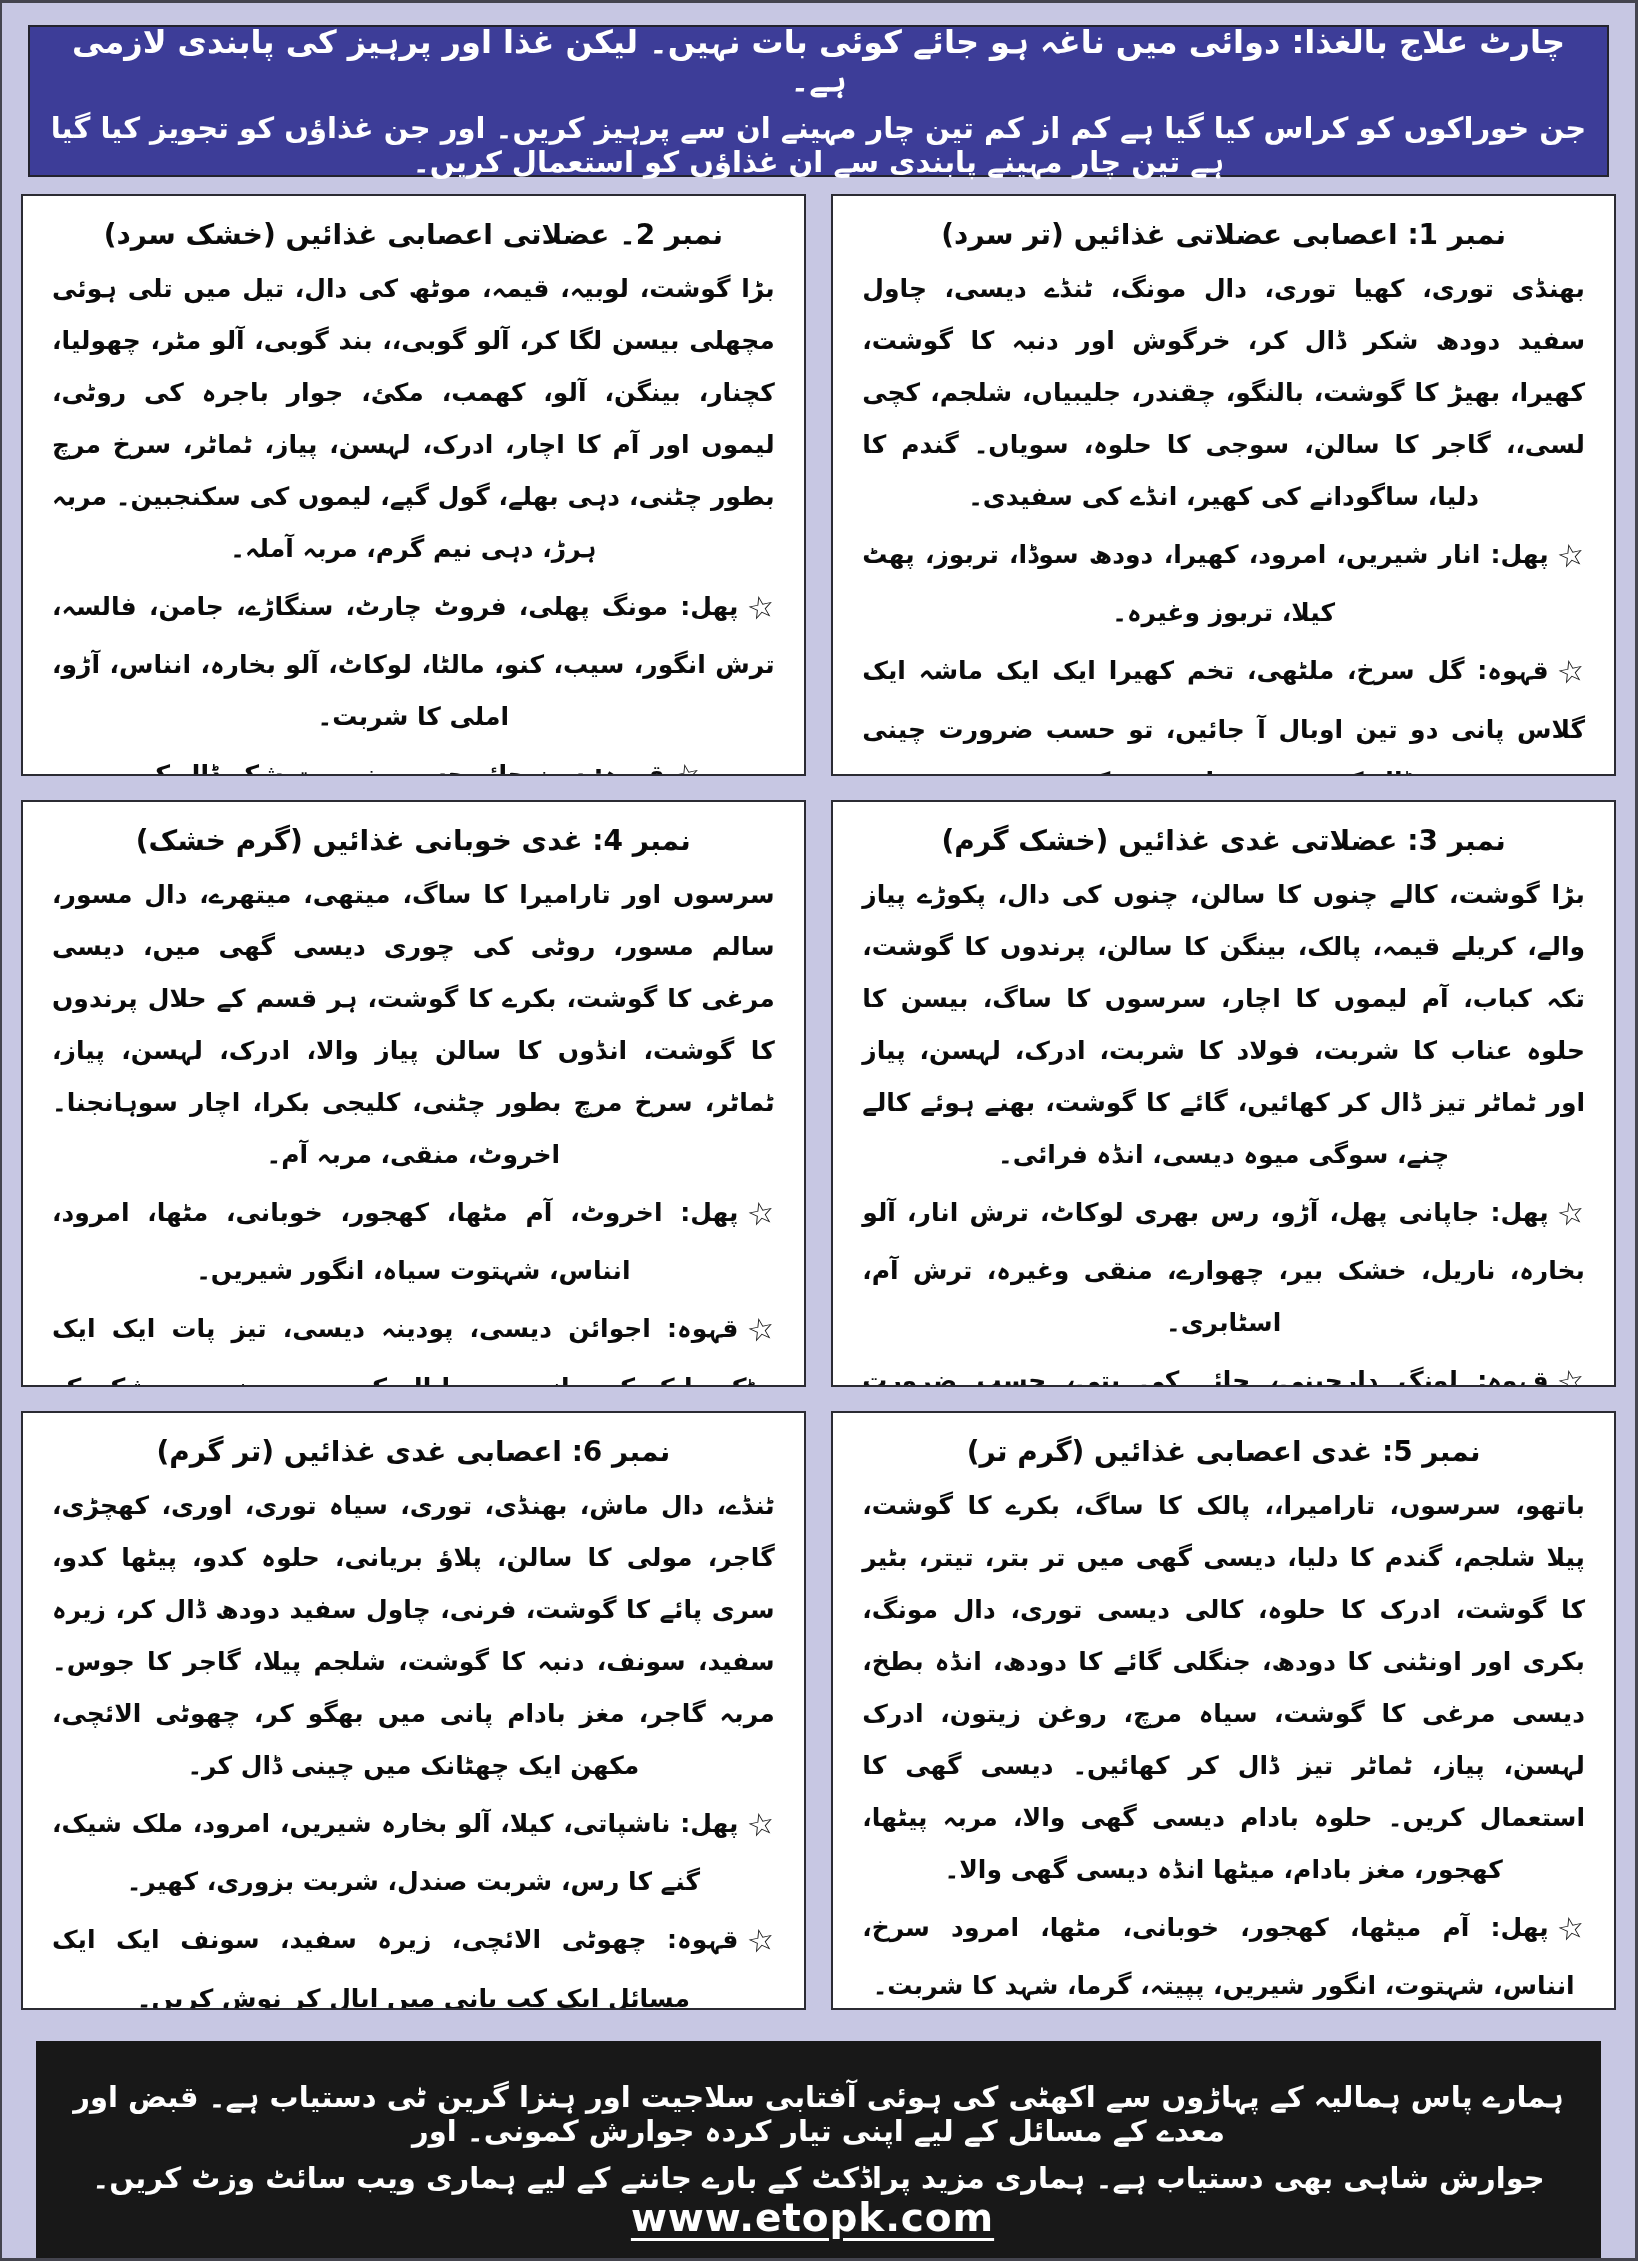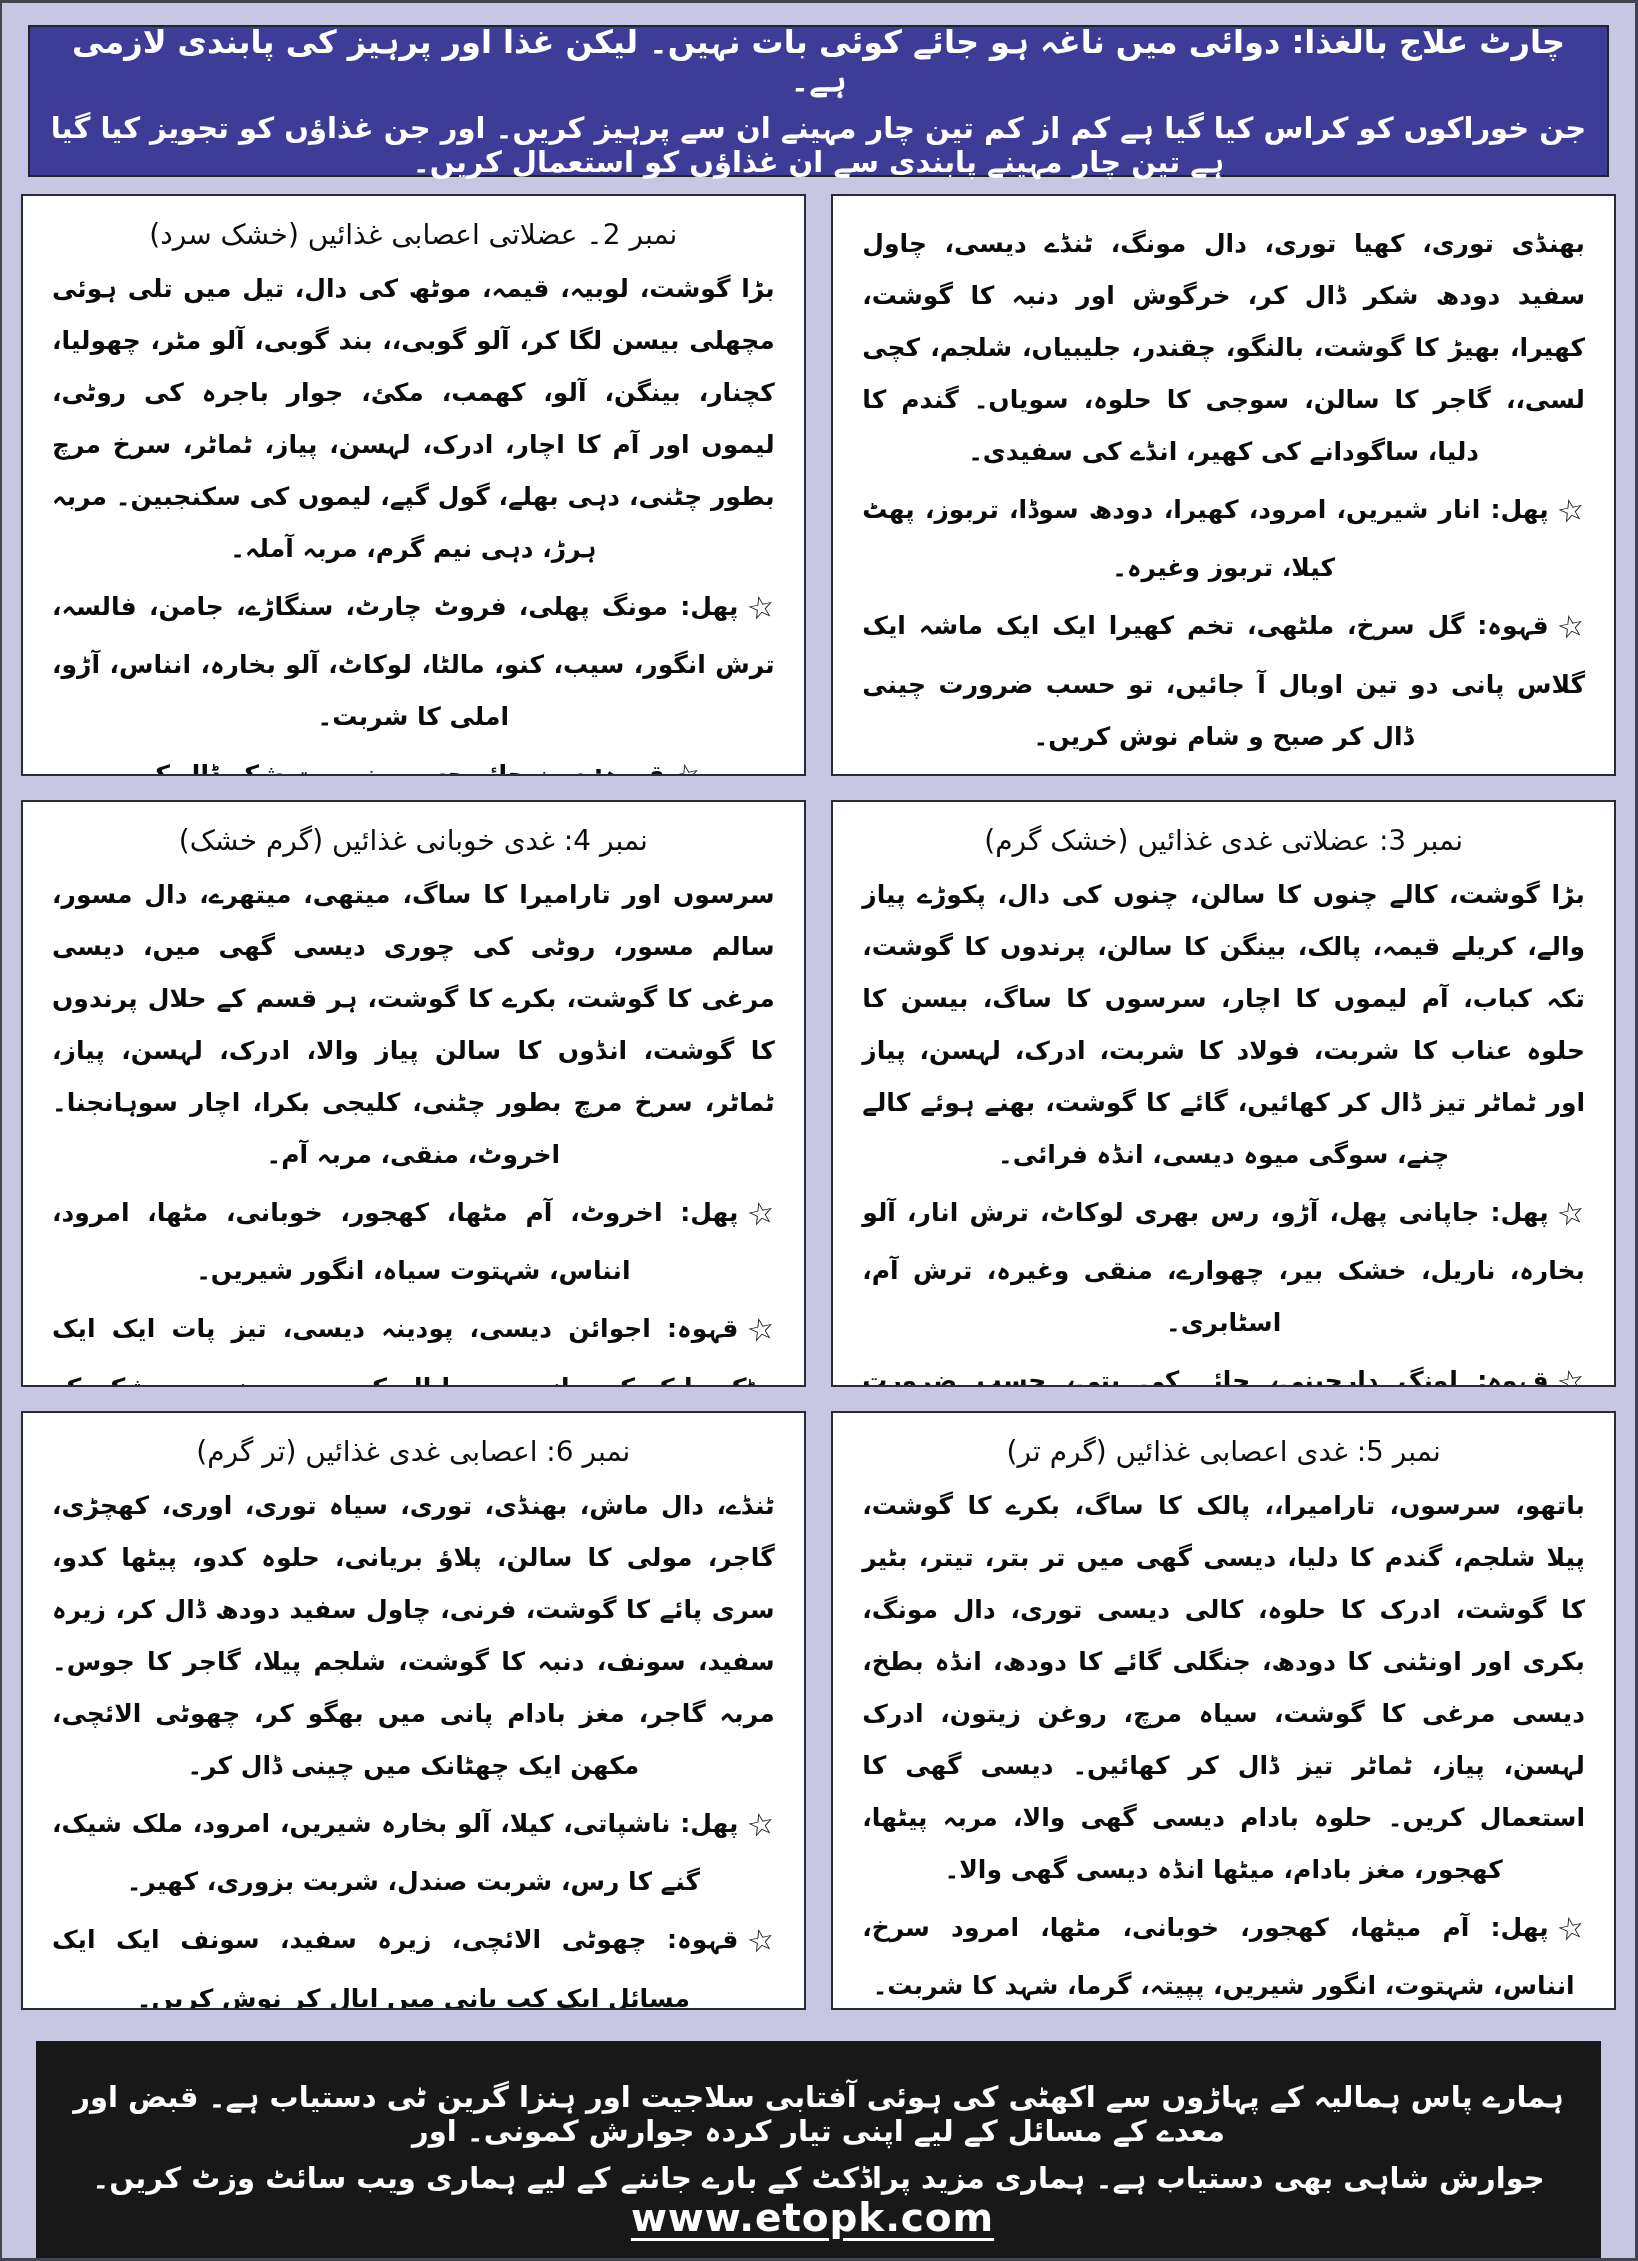--- a/index.html
+++ b/index.html
@@ -39,21 +39,21 @@
   .diet-box {
     background: #ffffff;
     border: 2.6px solid #2b2b33;
     padding: 22px 29px 15.4px 29px;
     color: #0c0c0c;
     overflow: hidden;
   }
   .box-title {
     text-align: center;
     font-size: 28px;
-    font-weight: normal;
+    font-weight: bold;
     margin-bottom: 12px;
   }
   .box-body {
     font-size: 25px;
     font-weight: 600;
     line-height: 2.08;
     text-align: justify;
     text-align-last: center;
   }
   .box-item {
@@ -102,20 +102,21 @@
 <div class="page">
 
   <div class="header-bar">
     <div class="header-line1">چارٹ علاج بالغذا:  دوائی میں ناغہ ہو جائے کوئی بات نہیں۔ لیکن غذا اور پرہیز کی پابندی لازمی ہے۔</div>
     <div class="header-line2">جن خوراکوں کو کراس کیا گیا ہے کم از کم تین چار مہینے ان سے پرہیز کریں۔ اور جن غذاؤں کو تجویز کیا گیا ہے تین چار مہینے پابندی سے ان غذاؤں کو استعمال کریں۔</div>
   </div>
 
   <div class="boxes">
 
     <div class="diet-box">
+      <div class="box-title">نمبر 1: اعصابی عضلاتی غذائیں (تر سرد)</div>
       <div class="box-body">بھنڈی توری، کھیا توری، دال مونگ، ٹنڈے دیسی، چاول سفید دودھ شکر ڈال کر، خرگوش اور دنبہ کا گوشت، کھیرا، بھیڑ کا گوشت، بالنگو، چقندر، جلیبیاں، شلجم، کچی لسی،، گاجر کا سالن، سوجی کا حلوہ، سویاں۔ گندم کا دلیا، ساگودانے کی کھیر، انڈے کی سفیدی۔</div>
       <div class="box-item"><span class="star">☆</span><span>پھل:  انار شیریں، امرود، کھیرا، دودھ سوڈا، تربوز، پھٹ کیلا، تربوز وغیرہ۔</span></div>
       <div class="box-item"><span class="star">☆</span><span>قہوہ:  گل سرخ، ملٹھی، تخم کھیرا ایک ایک ماشہ ایک گلاس پانی دو تین اوبال آ جائیں، تو حسب ضرورت چینی ڈال کر صبح و شام نوش کریں۔</span></div>
 
     </div>
 
     <div class="diet-box">
       <div class="box-title">نمبر 2۔ عضلاتی اعصابی غذائیں (خشک سرد)</div>
       <div class="box-body">بڑا گوشت، لوبیہ، قیمہ، موٹھ کی دال، تیل میں تلی ہوئی مچھلی بیسن لگا کر، آلو گوبی،، بند گوبی، آلو مٹر، چھولیا، کچنار، بینگن، آلو، کھمب، مکئ، جوار باجرہ کی روٹی، لیموں اور آم کا اچار، ادرک، لہسن، پیاز، ٹماٹر، سرخ مرچ بطور چٹنی، دہی بھلے، گول گپے، لیموں کی سکنجبین۔ مربہ ہرڑ، دہی نیم گرم، مربہ آملہ۔</div>
       <div class="box-item"><span class="star">☆</span><span>پھل:  مونگ پھلی، فروٹ چارٹ، سنگاڑے، جامن، فالسہ، ترش انگور، سیب، کنو، مالٹا، لوکاٹ، آلو بخارہ، انناس، آڑو، املی کا شربت۔</span></div>

